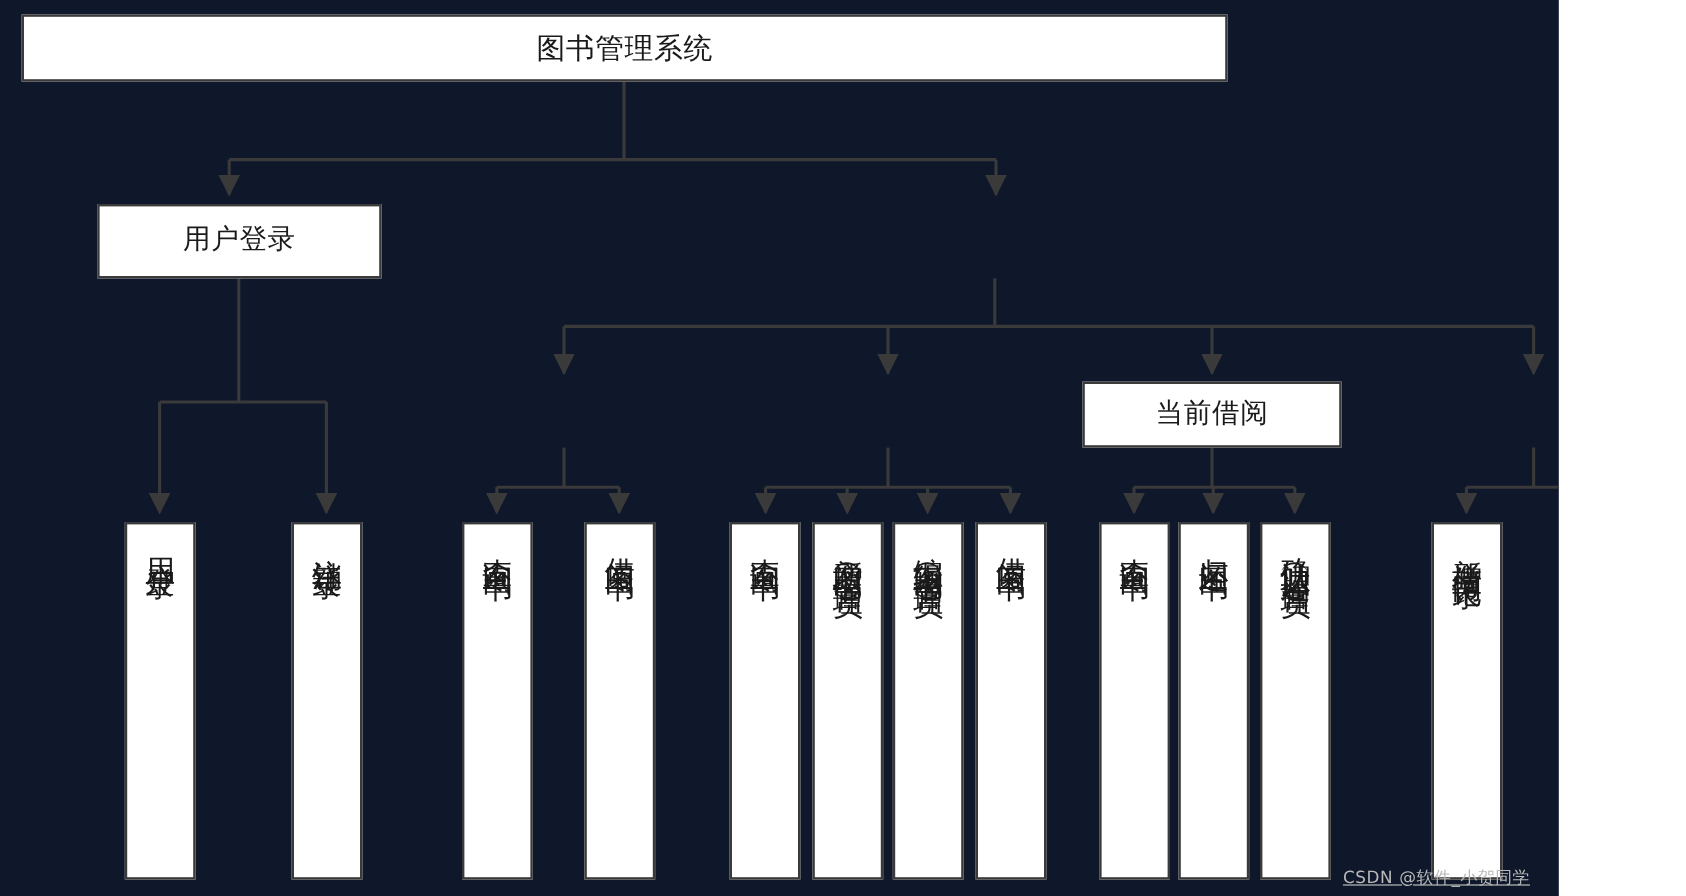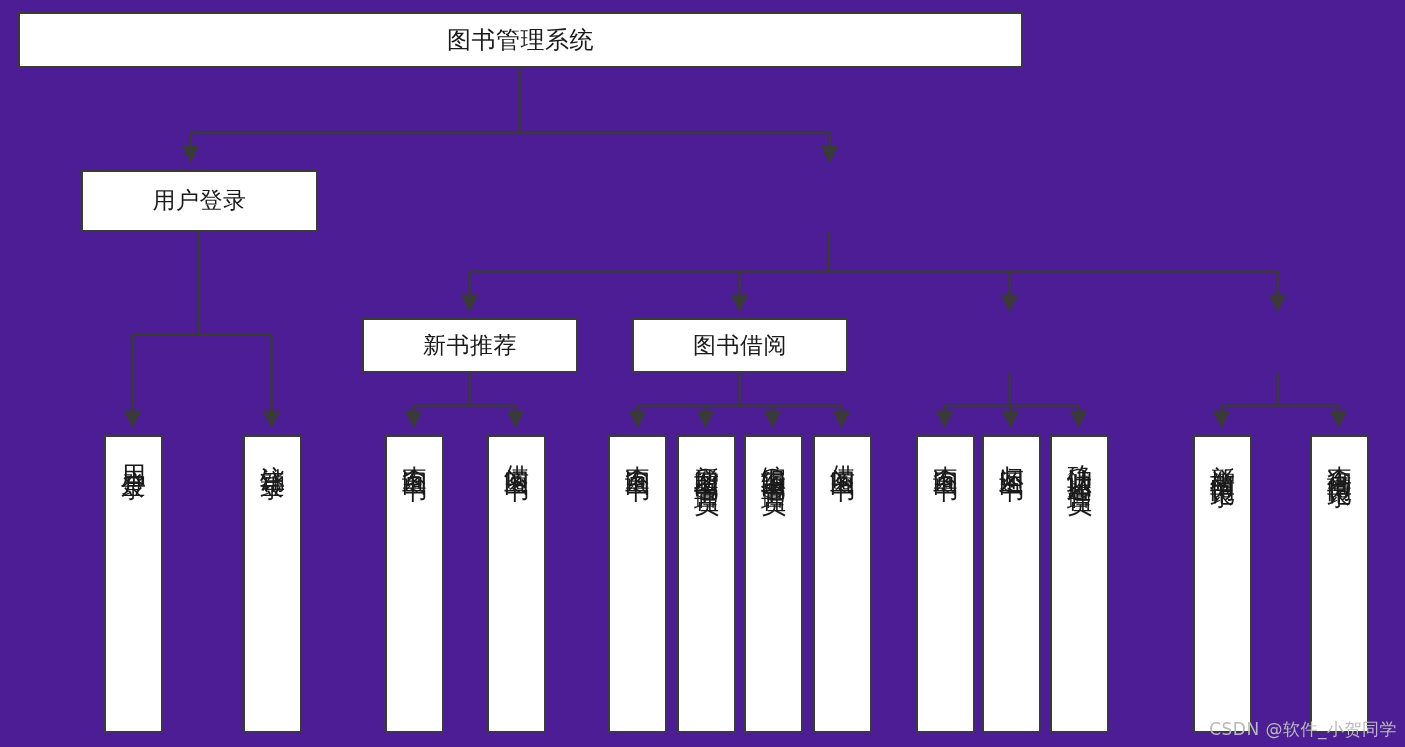--- a/index.html
+++ b/index.html
@@ -2,23 +2,23 @@
 <html><head>
 <meta charset="utf-8">
 <style>
   html, body {
     margin: 0;
     padding: 0;
     background: #ffffff;
   }
   #canvas {
     position: relative;
-    width: 1405px;
+    width: 1299px;
     height: 747px;
-    background: #4c1d95;
+    background: #0f172a;
     font-family: "DejaVu Sans", "Liberation Sans", sans-serif;
     overflow: hidden;
   }
   #edges {
     position: absolute;
     left: 0;
     top: 0;
     width: 1405px;
     height: 747px;
     pointer-events: none;
@@ -54,26 +54,27 @@
     writing-mode: vertical-rl;
     text-orientation: upright;
     font-size: 25px;
     line-height: 1.0;
     letter-spacing: 4px;
     white-space: nowrap;
   }
   .node.v.tall .label { font-size: 25px; }
   #watermark {
     position: absolute;
-    right: 8px;
+    right: 24px;
     bottom: 6px;
-    font-size: 17px;
+    font-size: 14px;
     color: #b9b9b9;
     white-space: nowrap;
     letter-spacing: 0.5px;
+    text-decoration: underline;
   }
 </style>
 </head>
 <body>
 
 <div id="canvas">
 
   <svg id="edges" viewBox="0 0 1405 747" xmlns="http://www.w3.org/2000/svg">
     <defs>
       <marker id="arrow" viewBox="0 0 10 10" refX="9" refY="5" markerWidth="7" markerHeight="7" orient="auto-start-reverse">
@@ -126,28 +127,25 @@
 
   <div class="node h root" style="left:18px; top:12px; width:1005px; height:56px;">
     <span class="label">图书管理系统</span>
   </div>
 
   <div class="node h" style="left:81px; top:170px; width:237px; height:62px;">
     <span class="label">用户登录</span>
   </div>
 
 
-  <div class="node h" style="left:362px; top:318px; width:216px; height:55px;">
-    <span class="label">新书推荐</span>
-  </div>
-
-  <div class="node h" style="left:632px; top:318px; width:216px; height:55px;">
-    <span class="label">图书借阅</span>
-  </div>
-
+
+
+  <div class="node h" style="left:902px; top:318px; width:216px; height:55px;">
+    <span class="label">当前借阅</span>
+  </div>
 
 
   <div class="node v" style="left:104px; top:435px; width:59px; height:298px;">
     <span class="label">用户登录</span>
   </div>
 
   <div class="node v" style="left:243px; top:435px; width:59px; height:298px;">
     <span class="label">注销登录</span>
   </div>
 

